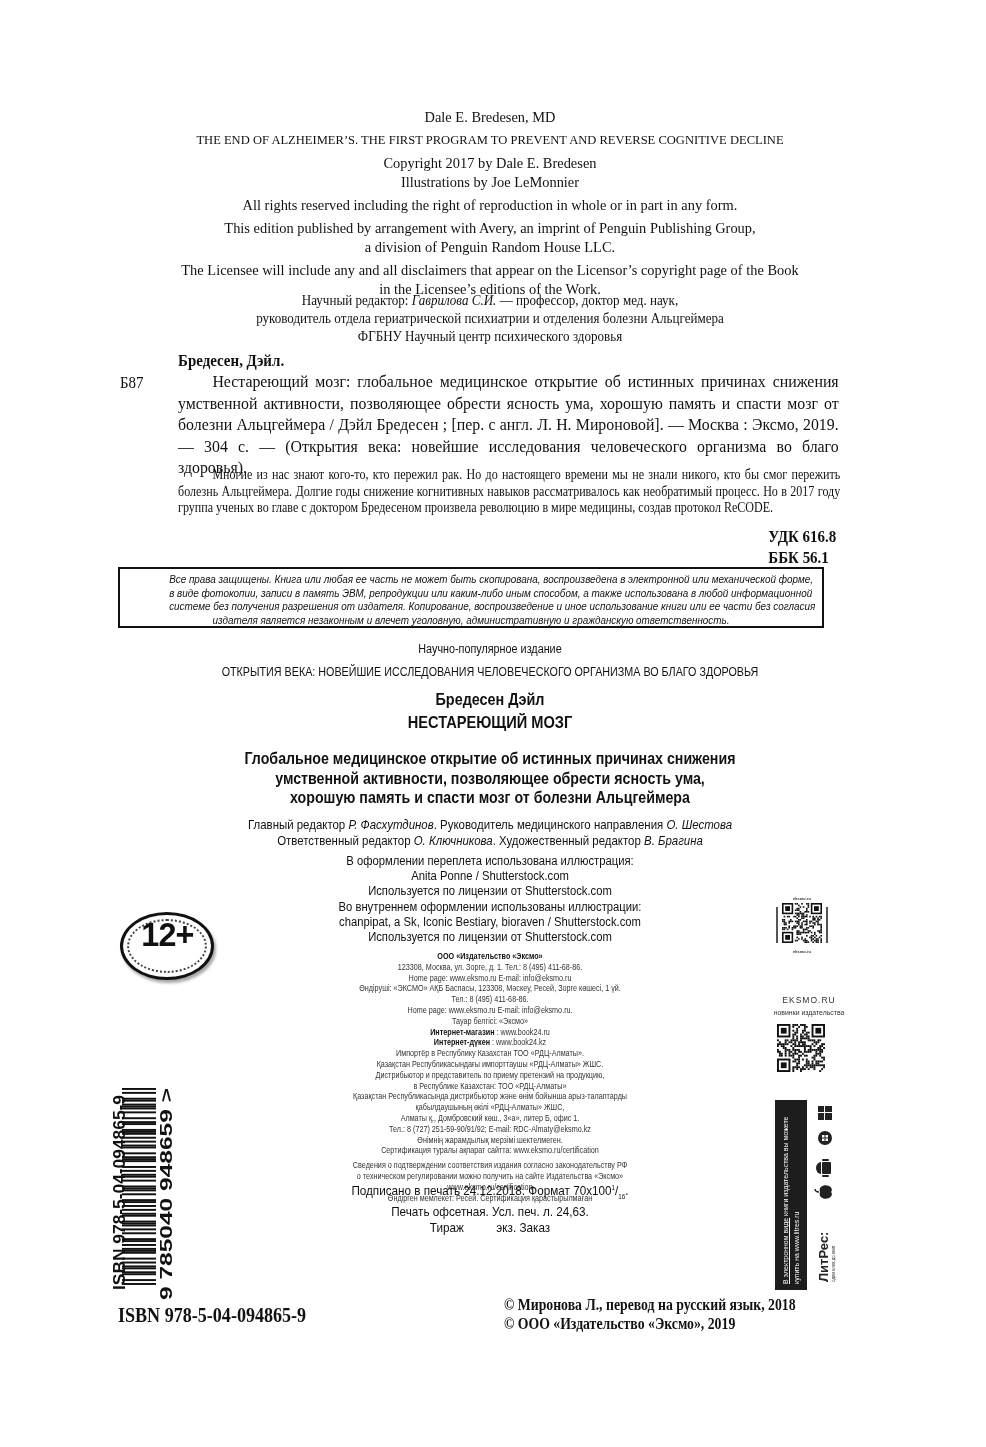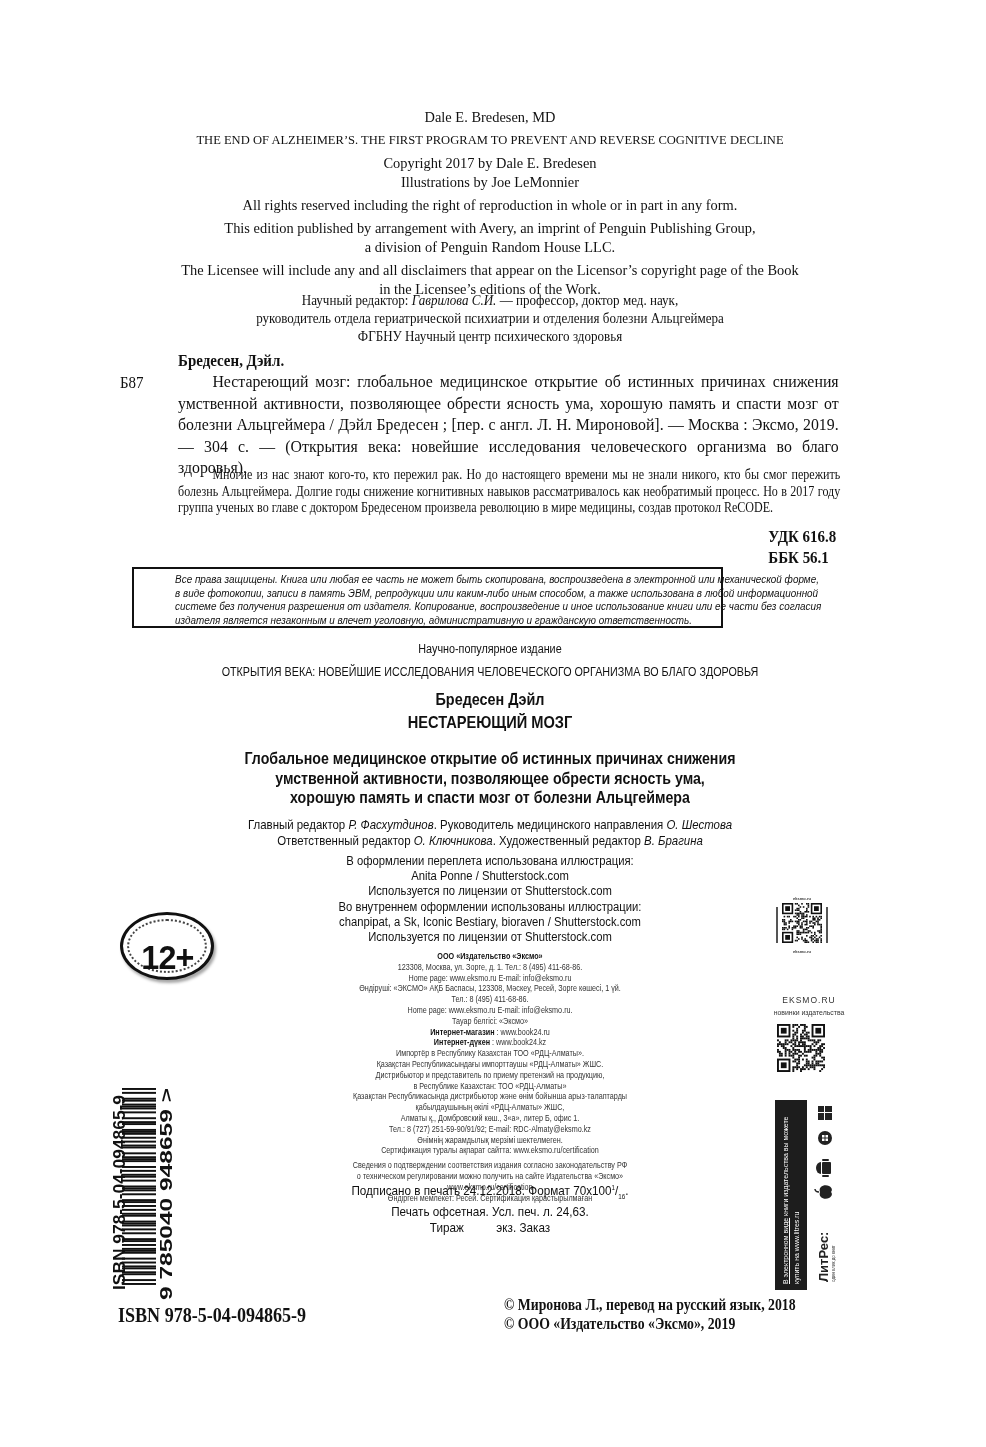--- a/index.html
+++ b/index.html
@@ -21,21 +21,21 @@
   
   #cat-author { left: 178px; top: 351px; font-size: 17px; font-weight: bold; transform: scaleX(0.88); transform-origin: left top; }
   #cat-code { left: 120px; top: 373px; font-size: 17px; transform: scaleX(0.88); transform-origin: left top; }
   #cat-desc { left: 178px; top: 371px; width: 730px; font-size: 17.5px; line-height: 21.6px; text-align: justify; text-align-last: left; transform: scaleX(0.905); transform-origin: left top; }
   #cat-desc .indent { display: inline-block; width: 38px; }
   #annot { left: 178px; top: 467px; width: 770px; font-size: 14px; line-height: 16.5px; text-align: justify; transform: scaleX(0.86); transform-origin: left top; }
   #annot .indent { display: inline-block; width: 40px; }
   #udk { right: 150px; top: 526px; font-size: 17px; font-weight: bold; text-align: left; line-height: 21px; transform: scaleX(0.88); transform-origin: right top; }
 
   
-  #rights-box { left: 132px; top: 567px; width: 591px; height: 61px; border: 2.5px solid #111; box-sizing: border-box; }
+  #rights-box { left: 118px; top: 567px; width: 706px; height: 61px; border: 2.5px solid #111; box-sizing: border-box; }
   #rights-text { left: 0; right: 0; top: 4px; font-size: 11.5px; line-height: 13.6px; font-style: italic; text-align: center; transform: scaleX(0.86); transform-origin: center top; white-space: nowrap; }
 
   
   #genre { left: 110px; width: 760px; top: 642px; font-size: 12px; transform: scaleX(0.9); }
   #series { left: 90px; width: 800px; top: 665px; font-size: 12.5px; transform: scaleX(0.86); }
   #auth2 { left: 110px; width: 760px; top: 691px; font-size: 16px; font-weight: bold; transform: scaleX(0.9); }
   #title2 { left: 110px; width: 760px; top: 713px; font-size: 17px; font-weight: bold; transform: scaleX(0.86); }
   #subtitle { left: 110px; width: 760px; top: 749px; font-size: 16.5px; font-weight: bold; line-height: 19.5px; transform: scaleX(0.86); transform-origin: center top; }
   #editors { left: 110px; width: 760px; top: 817px; font-size: 13px; line-height: 16px; transform: scaleX(0.88); transform-origin: center top; }
   #illus { left: 260px; width: 460px; top: 854px; font-size: 12.5px; line-height: 15.2px; transform: scaleX(0.9); transform-origin: center top; }
@@ -43,21 +43,21 @@
   
   #pub { left: 260px; width: 460px; top: 952px; font-size: 8.2px; line-height: 10.8px; color: #333; transform: scaleX(0.88); transform-origin: center top; }
   #pub .b { font-weight: bold; color: #111; }
   #pub .gap { height: 4px; }
 
   #print { left: 260px; width: 460px; top: 1180px; font-size: 13px; line-height: 15.5px; transform: scaleX(0.9); transform-origin: center top; }
   #print sup { font-size: 7px; }
   #print sub { font-size: 7px; }
 
   
-  #age-badge { left: 120px; top: 912px; width: 88px; height: 62px; border-radius: 50%; border: 3px solid #111; background: #fff; box-shadow: 2px 3px 3px rgba(0,0,0,0.35); display: flex; align-items: flex-end; justify-content: center; }
+  #age-badge { left: 120px; top: 912px; width: 88px; height: 62px; border-radius: 50%; border: 3px solid #111; background: #fff; box-shadow: 2px 3px 3px rgba(0,0,0,0.35); display: flex; align-items: flex-start; justify-content: center; }
   #age-badge .ring { position: absolute; left: 4px; top: 4px; right: 4px; bottom: 4px; border-radius: 50%; border: 2px dotted #444; }
   #age-badge .num { font-size: 34px; font-weight: bold; letter-spacing: -1px; transform: scaleX(0.95); }
 
   
   #barcode { left: 118px; top: 1082px; width: 70px; height: 220px; }
   #isbn-vert { left: 108px; top: 1090px; width: 22px; height: 200px; }
   #isbn-bottom { left: 118px; top: 1303px; font-size: 21px; font-weight: bold; transform: scaleX(0.86); transform-origin: left top; }
 
   
   #copyr { left: 504px; top: 1295px; font-size: 16px; font-weight: bold; line-height: 19px; transform: scaleX(0.86); transform-origin: left top; }

